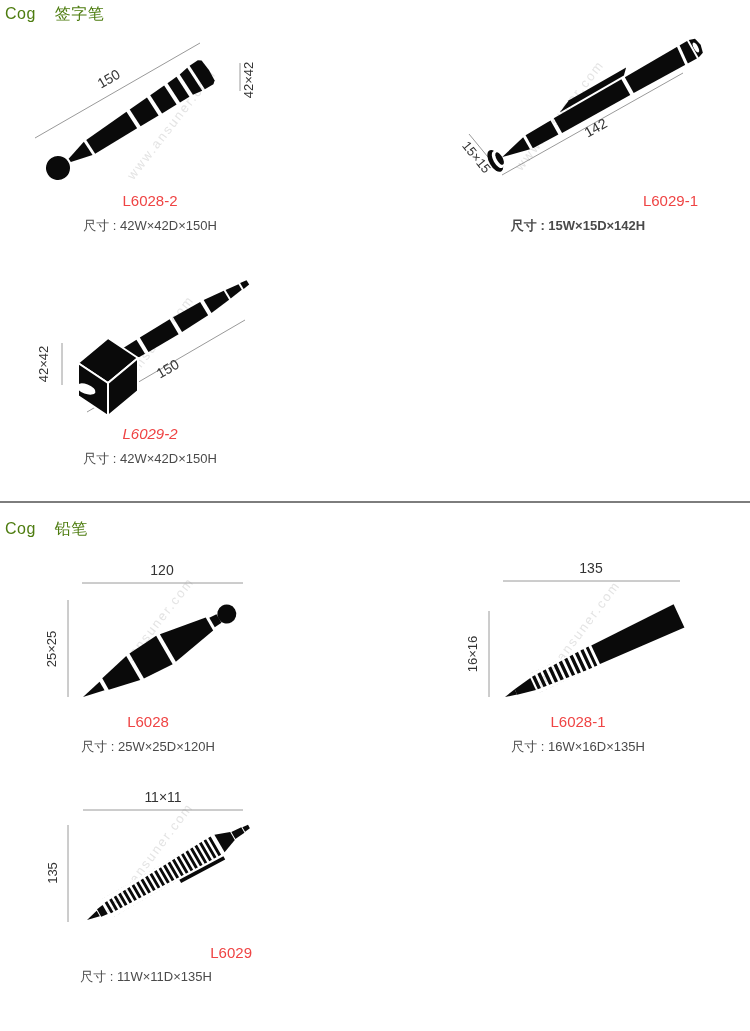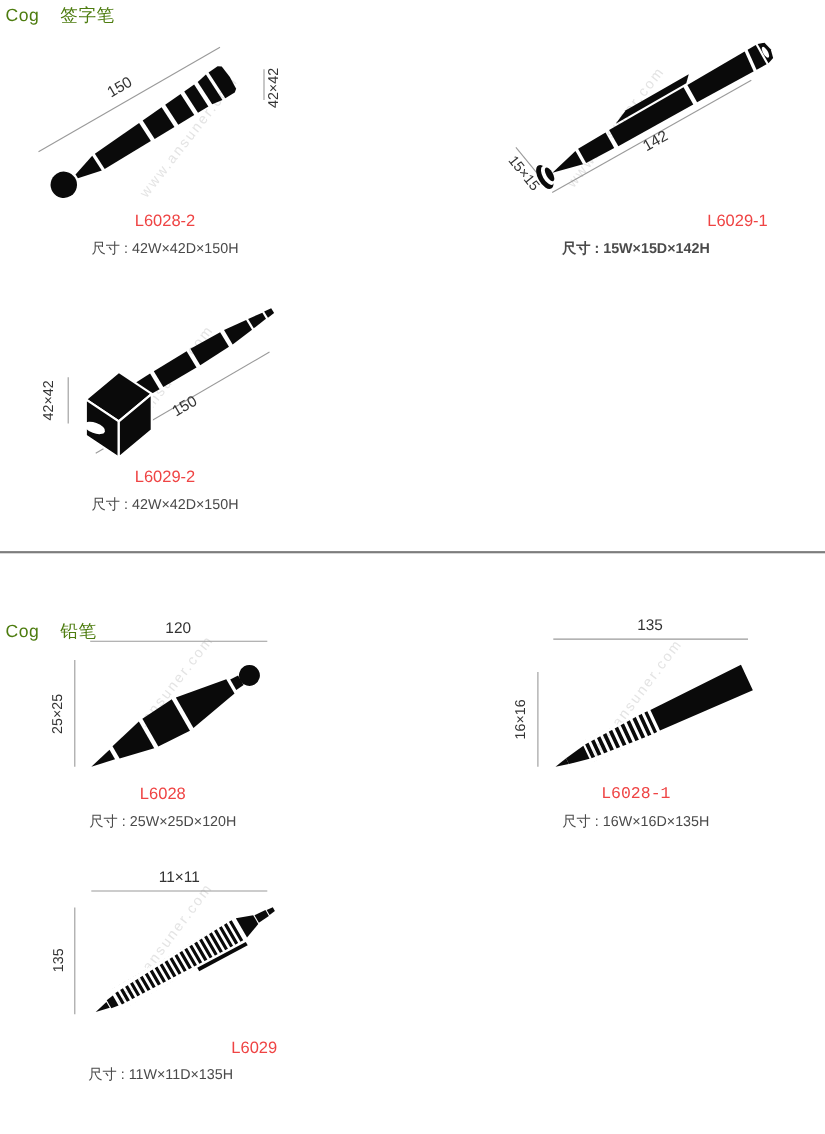--- a/index.html
+++ b/index.html
@@ -86,26 +86,26 @@
     <polygon class="ink" points="118,-5 132,-3.2 132,3.2 118,5"></polygon>
     <polygon class="ink" points="134,-3.4 141,-2.6 141,2.6 134,3.4"></polygon>
   </g>
   <g stroke="#fff" stroke-width="2" stroke-linejoin="round">
     <polygon class="ink" points="53,88 83,63 113,83 83,108"></polygon>
     <polygon class="ink" points="53,88 83,108 83,141 53,121"></polygon>
     <polygon class="ink" points="83,108 113,83 113,116 83,141"></polygon>
   </g>
   <ellipse cx="61" cy="114" rx="10" ry="4.8" fill="#fff" transform="rotate(20 61 114)"></ellipse>
 </svg>
-<div class="code" style="left:30px;top:425px;">L6029-2</div>
+<div class="code" style="left:30px;top:425px;font-style:italic;">L6029-2</div>
 <div class="spec" style="left:30px;top:450px;">尺寸 : 42W×42D×150H</div>
 
 <div class="divider" style="top:501px;"></div>
 
-<div class="hdr" style="top:519px;margin-top:45px;">
+<div class="hdr" style="top:519px;">
   <span class="brand">Cog</span>
   <span class="cat">铅笔</span>
 </div>
 
 <svg class="tile-svg" style="left:45px;top:555px;" width="240" height="150" viewBox="0 0 240 150">
   <text class="wm" text-anchor="middle" transform="translate(108,80) rotate(-52)">www.ansuner.com</text>
   <line class="dimline" x1="37" y1="28" x2="198" y2="28"></line>
   <text class="dimtxt" text-anchor="middle" x="117" y="20">120</text>
   <line class="dimline" x1="23" y1="45" x2="23" y2="142"></line>
   <text class="dimtxt-s" text-anchor="middle" transform="translate(11,94) rotate(-90)">25×25</text>
@@ -129,21 +129,21 @@
   <text class="dimtxt-s" text-anchor="middle" transform="translate(22,99) rotate(-90)">16×16</text>
   <g transform="translate(50,142) rotate(-25)">
     <polygon class="ink" points="0,0 12,-2.9 12,2.9"></polygon>
     <polygon class="ink" points="12,-3 31,-6.6 31,6.6 12,3"></polygon>
     <line x1="33" y1="0" x2="97" y2="0" stroke="#0a0a0a" stroke-width="21" stroke-dasharray="3.4 2.7"></line>
     <polygon points="31,-11 99,-11 31,-6.8" fill="#fff"></polygon>
     <polygon points="31,11 99,11 31,6.8" fill="#fff"></polygon>
     <polygon class="ink" points="100,-10.3 192,-12.8 192,12.8 100,10.3"></polygon>
   </g>
 </svg>
-<div class="code" style="left:458px;top:713px;font-family:Liberation Mono, monospace;">L6028-1</div>
+<div class="code" style="left:458px;top:713px;">L6028-1</div>
 <div class="spec" style="left:458px;top:738px;">尺寸 : 16W×16D×135H</div>
 
 <svg class="tile-svg" style="left:45px;top:785px;" width="240" height="145" viewBox="0 0 240 145">
   <text class="wm" text-anchor="middle" transform="translate(108,76) rotate(-53)">www.ansuner.com</text>
   <line class="dimline" x1="38" y1="25" x2="198" y2="25"></line>
   <text class="dimtxt" text-anchor="middle" x="118" y="17">11×11</text>
   <line class="dimline" x1="23" y1="40" x2="23" y2="137"></line>
   <text class="dimtxt-s" text-anchor="middle" transform="translate(12,88) rotate(-90)">135</text>
   <g transform="translate(42,135) rotate(-30)">
     <polygon class="ink" points="0,0 13,-3.1 13,3.1"></polygon>

